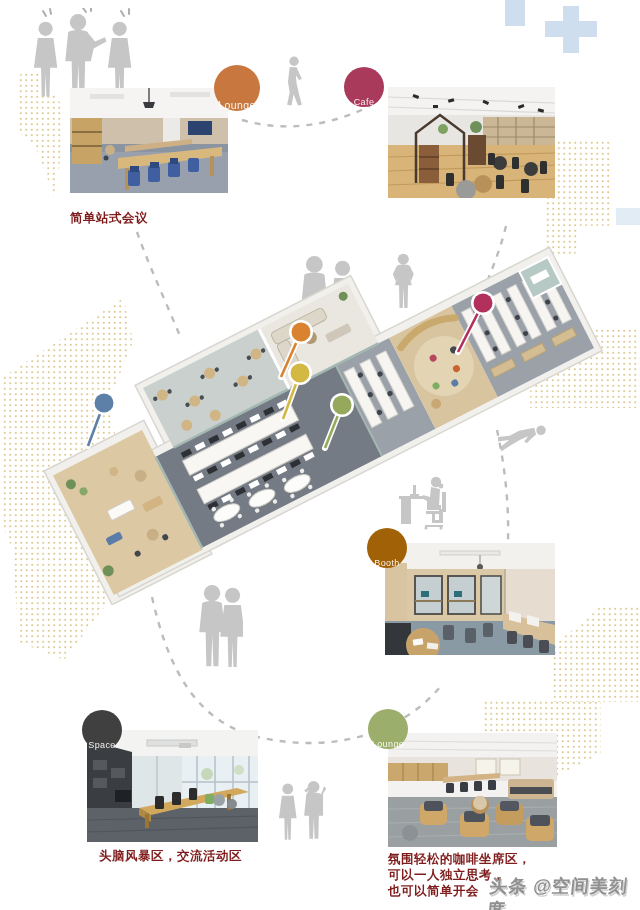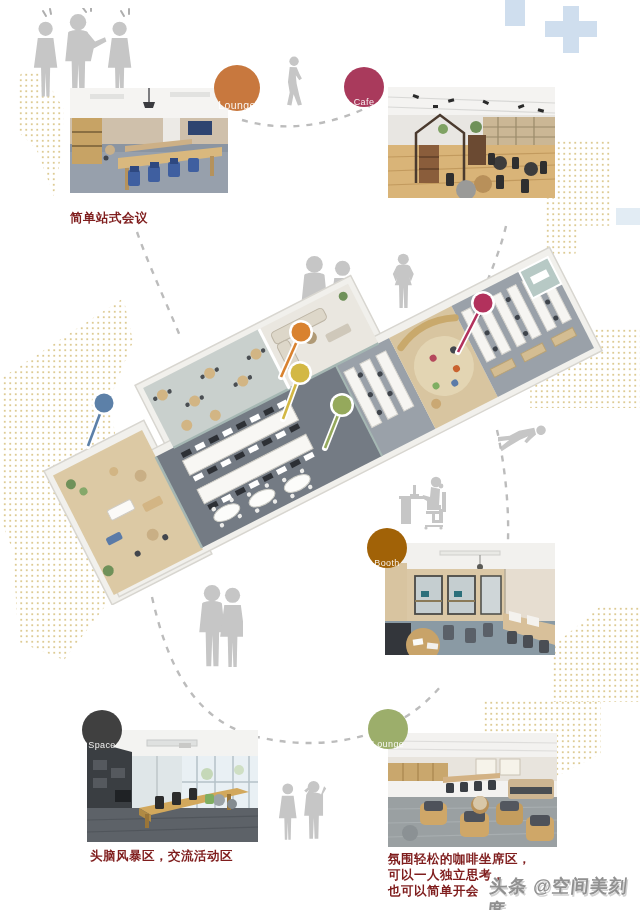--- a/index.html
+++ b/index.html
@@ -541,21 +541,21 @@
           <rect x="102" y="58" width="8" height="12" rx="1.5"></rect>
         </g>
       <circle cx="132" cy="70" r="6" fill="#9aa2a6"></circle>
         <circle cx="145" cy="74" r="5" fill="#848c90"></circle>
       <rect x="118" y="64" width="9" height="10" rx="2" fill="#7fae62"></rect>
     </svg>
   </div>
   <div class="badge" style="left: 82px; top: 710px; width: 40px; height: 40px; background-color: #404040;">
     <span>Space</span>
   </div>
-  <div class="caption" style="left:90px;top:848px;">头脑风暴区，交流活动区</div>
+  <div class="caption" style="left:99px;top:848px;">头脑风暴区，交流活动区</div>
 
   <div class="photo" style="left:388px;top:733px;width:169px;height:114px;">
     <svg width="169" height="114" viewBox="0 0 169 114">
       <rect width="169" height="114" fill="#f3f2f0"></rect>
       <g stroke="#dedddb" stroke-width="1.2">
           <line x1="0" y1="8" x2="169" y2="10"></line>
           <line x1="0" y1="16" x2="169" y2="18"></line>
         </g>
       <rect x="0" y="24" width="169" height="24" fill="#e8e4dd"></rect>
       <rect x="88" y="26" width="20" height="16" fill="#f6f3ea" stroke="#c9c2b4"></rect>

